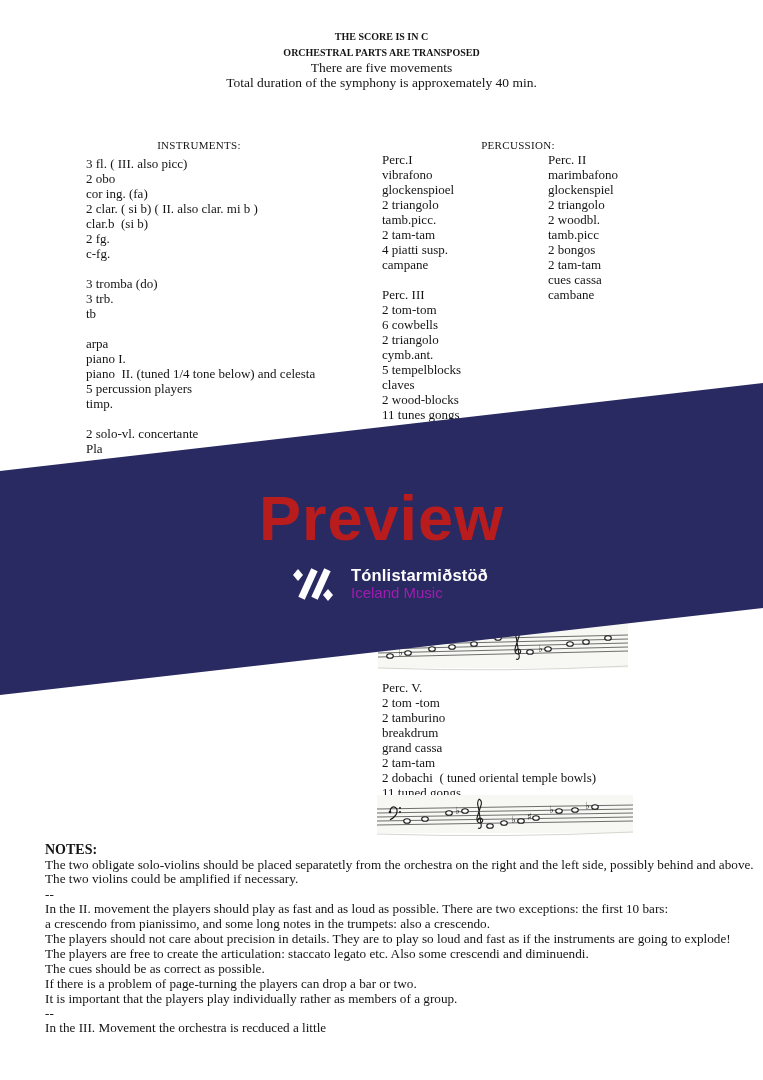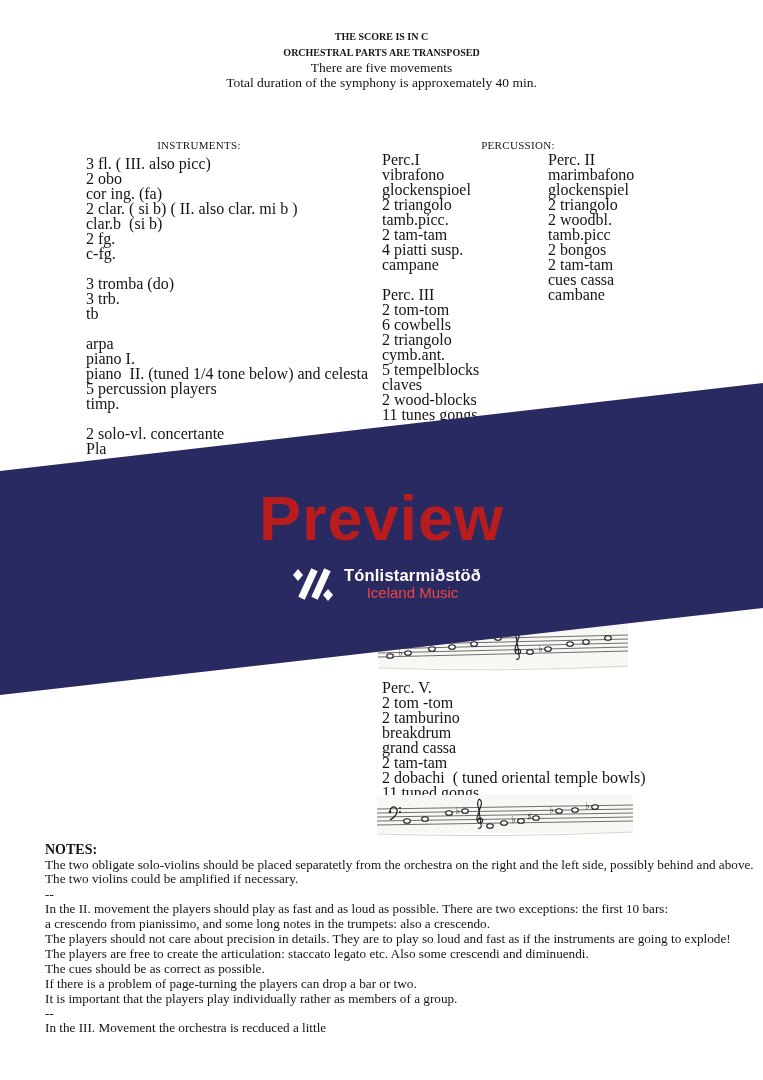--- a/index.html
+++ b/index.html
@@ -9,40 +9,40 @@
   }
   
   .title-block{position:absolute;top:29px;left:0;width:763px;text-align:center;}
   .t-bold{font-weight:bold;font-size:10px;line-height:15.5px;}
   .t-reg{font-size:13.5px;line-height:15.2px;}
   
   .col-heading{position:absolute;font-size:11px;text-align:center;letter-spacing:.3px;}
   #inst-heading{left:86px;width:226px;top:139px;}
   #perc-heading{left:400px;width:236px;top:139px;}
   
-  .list{position:absolute;font-size:16px;}
+  .list{position:absolute;font-size:13px;}
   .list div{height:15px;line-height:15px;white-space:pre;}
   #inst-list{left:86px;top:156px;}
   #perc-col1{left:382px;top:152px;}
   #perc-col2{left:548px;top:152px;}
   #perc5-list{left:382px;top:680px;}
   
   .staff-svg{position:absolute;z-index:1;}
   #staff1{left:378px;top:622px;}
   #staff2{left:377px;top:795px;}
   
   .banner-svg{position:absolute;left:0;top:0;z-index:5;pointer-events:none;}
   .preview-text{
     position:absolute;left:0;top:487px;width:763px;text-align:center;z-index:6;
     color:#b91c1c;font-family:"Liberation Sans",sans-serif;font-weight:bold;
     font-size:63px;line-height:63px;letter-spacing:1px;
   }
-  .logo{position:absolute;left:287px;top:565px;z-index:6;display:flex;align-items:center;gap:11px;}
+  .logo{position:absolute;left:287px;top:565px;z-index:6;display:flex;align-items:center;gap:18px;}
   .logo-text .lt{color:#ffffff;font:bold 16.5px/18px "Liberation Sans",sans-serif;letter-spacing:.2px;}
-  .logo-text .ls{color:#ef4444;font:15px/17px "Liberation Sans",sans-serif;text-align:center;}
+  .logo-text .ls{color:#a21caf;font:15px/17px "Liberation Sans",sans-serif;}
   
   .notes{position:absolute;left:45px;top:842px;font-size:13.2px;z-index:2;}
   .notes-heading{font-weight:bold;font-size:14px;height:15.5px;line-height:15.5px;}
   .notes div.nline{height:14.9px;line-height:14.9px;white-space:pre;}
 </style>
 </head>
 <body>
 
 <div class="page">
 

